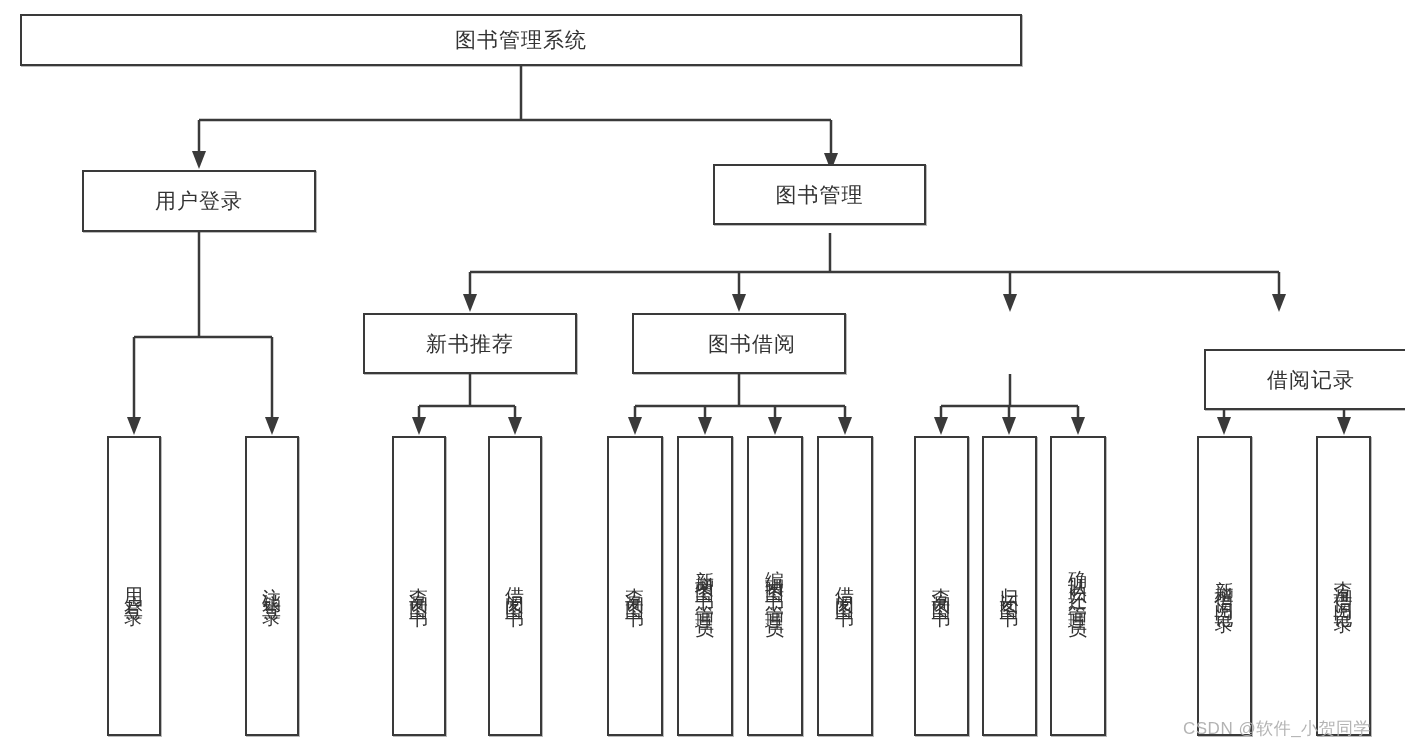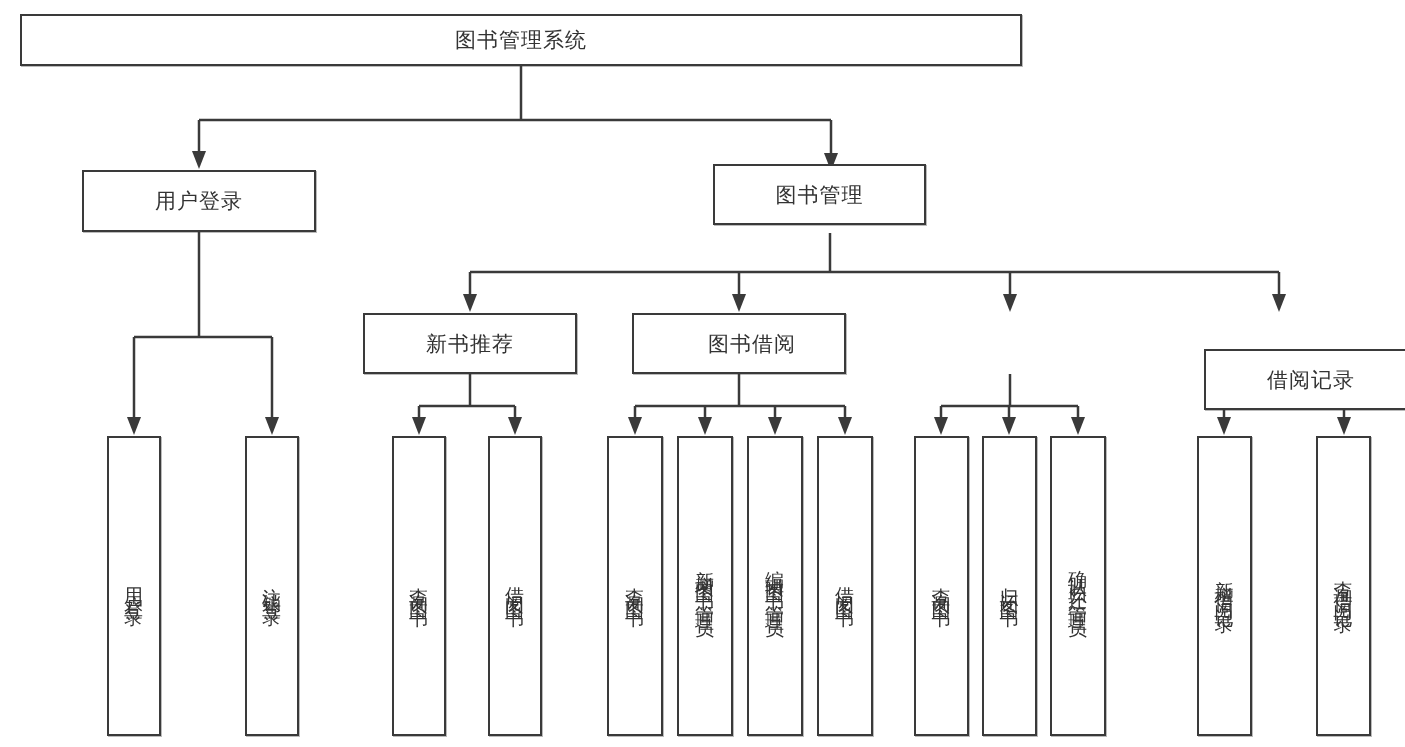--- a/index.html
+++ b/index.html
@@ -200,14 +200,15 @@
     <span class="vtext">确认归还（管理员）</span>
   </div>
 
   <div class="node node-v" style="left:1197px; top:436px; width:55px; height:300px;">
     <span class="vtext">新增借阅记录</span>
   </div>
   <div class="node node-v" style="left:1316px; top:436px; width:55px; height:300px;">
     <span class="vtext">查询借阅记录</span>
   </div>
 
+  <div class="watermark">CSDN @软件_小贺同学</div>
 
 </div>
 
 </body></html>

